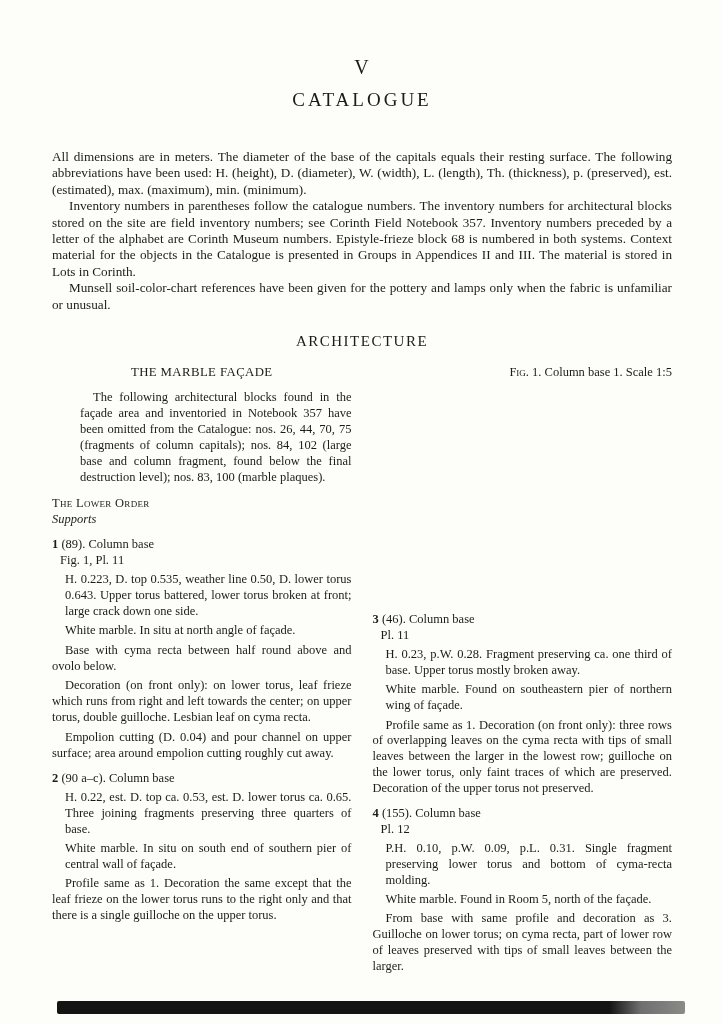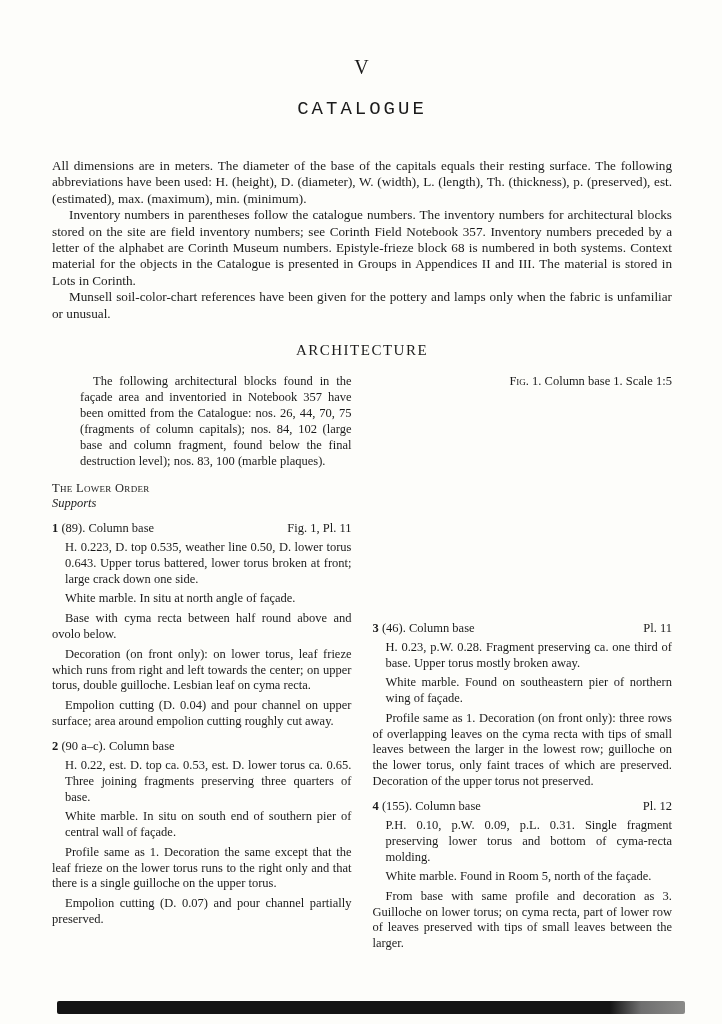--- a/index.html
+++ b/index.html
@@ -19,22 +19,21 @@
   .chapter-num {
     text-align: center;
     font-size: 20px;
     letter-spacing: 1px;
   }
   .chapter-title {
     text-align: center;
     font-size: 19px;
     font-weight: normal;
     letter-spacing: 3px;
-    margin-top: 19px;
-    font-family: Liberation Mono, monospace;
+    margin-top: 10px;
   }
   
   .intro {
     margin-top: 38px;
     font-size: 13.2px;
     line-height: 16.4px;
     text-align: justify;
   }
   .intro p.indent { text-indent: 17px; }
   
@@ -70,20 +69,21 @@
   }
   .supports-label {
     font-style: italic;
   }
   
   .entry { margin-top: 9px; }
   .entry-head {
     display: flex;
     justify-content: space-between;
     align-items: baseline;
+    flex-direction: column;
   }
   .entry-num { font-weight: bold; }
   .entry-ref { white-space: nowrap; padding-left: 8px; }
   .entry-meta { margin-left: 13px; }
   .entry-meta p { margin-top: 3px; text-align: justify; }
   .disc {
     margin-top: 4px;
     text-indent: 13px;
     text-align: justify;
   }
@@ -125,20 +125,21 @@
     <p>All dimensions are in meters. The diameter of the base of the capitals equals their resting surface. The following abbreviations have been used: H. (height), D. (diameter), W. (width), L. (length), Th. (thickness), p. (preserved), est. (estimated), max. (maximum), min. (minimum).</p>
     <p class="indent">Inventory numbers in parentheses follow the catalogue numbers. The inventory numbers for architectural blocks stored on the site are field inventory numbers; see Corinth Field Notebook 357. Inventory numbers preceded by a letter of the alphabet are Corinth Museum numbers. Epistyle-frieze block 68 is numbered in both systems. Context material for the objects in the Catalogue is presented in Groups in Appendices II and III. The material is stored in Lots in Corinth.</p>
     <p class="indent">Munsell soil-color-chart references have been given for the pottery and lamps only when the fabric is unfamiliar or unusual.</p>
   </section>
 
   <h2 class="section-title">ARCHITECTURE</h2>
 
   <div class="columns">
 
     <div class="col">
+      <h3 class="marble-heading">THE MARBLE FAÇADE</h3>
       <p class="justify indent">The following architectural blocks found in the façade area and inventoried in Notebook 357 have been omitted from the Catalogue: nos. 26, 44, 70, 75 (fragments of column capitals); nos. 84, 102 (large base and column fragment, found below the final destruction level); nos. 83, 100 (marble plaques).</p>
       <div class="subhead">The Lower Order</div>
       <div class="supports-label">Supports</div>
 
       <div class="entry">
         <div class="entry-head">
           <span>
             <span class="entry-num">1</span>
             <span>(89).</span>
             <span>Column base</span>
@@ -161,21 +162,20 @@
             <span>(90 a–c).</span>
             <span>Column base</span>
           </span>
           <span class="entry-ref"></span>
         </div>
         <div class="entry-meta">
           <p>H. 0.22, est. D. top ca. 0.53, est. D. lower torus ca. 0.65. Three joining fragments preserving three quarters of base.</p>
           <p>White marble. In situ on south end of southern pier of central wall of façade.</p>
         </div>
         <p class="disc">Profile same as 1. Decoration the same except that the leaf frieze on the lower torus runs to the right only and that there is a single guilloche on the upper torus.</p>
-        <p class="disc">Empolion cutting (D. 0.07) and pour channel partially preserved.</p>
       </div>
     </div>
 
     <div class="col">
       <div class="figure-area">
         <div class="figure-image"></div>
         <div class="figure-caption">
           <span class="fig-label">Fig. 1.</span>
           <span>Column base 1. Scale 1:5</span>
         </div>

